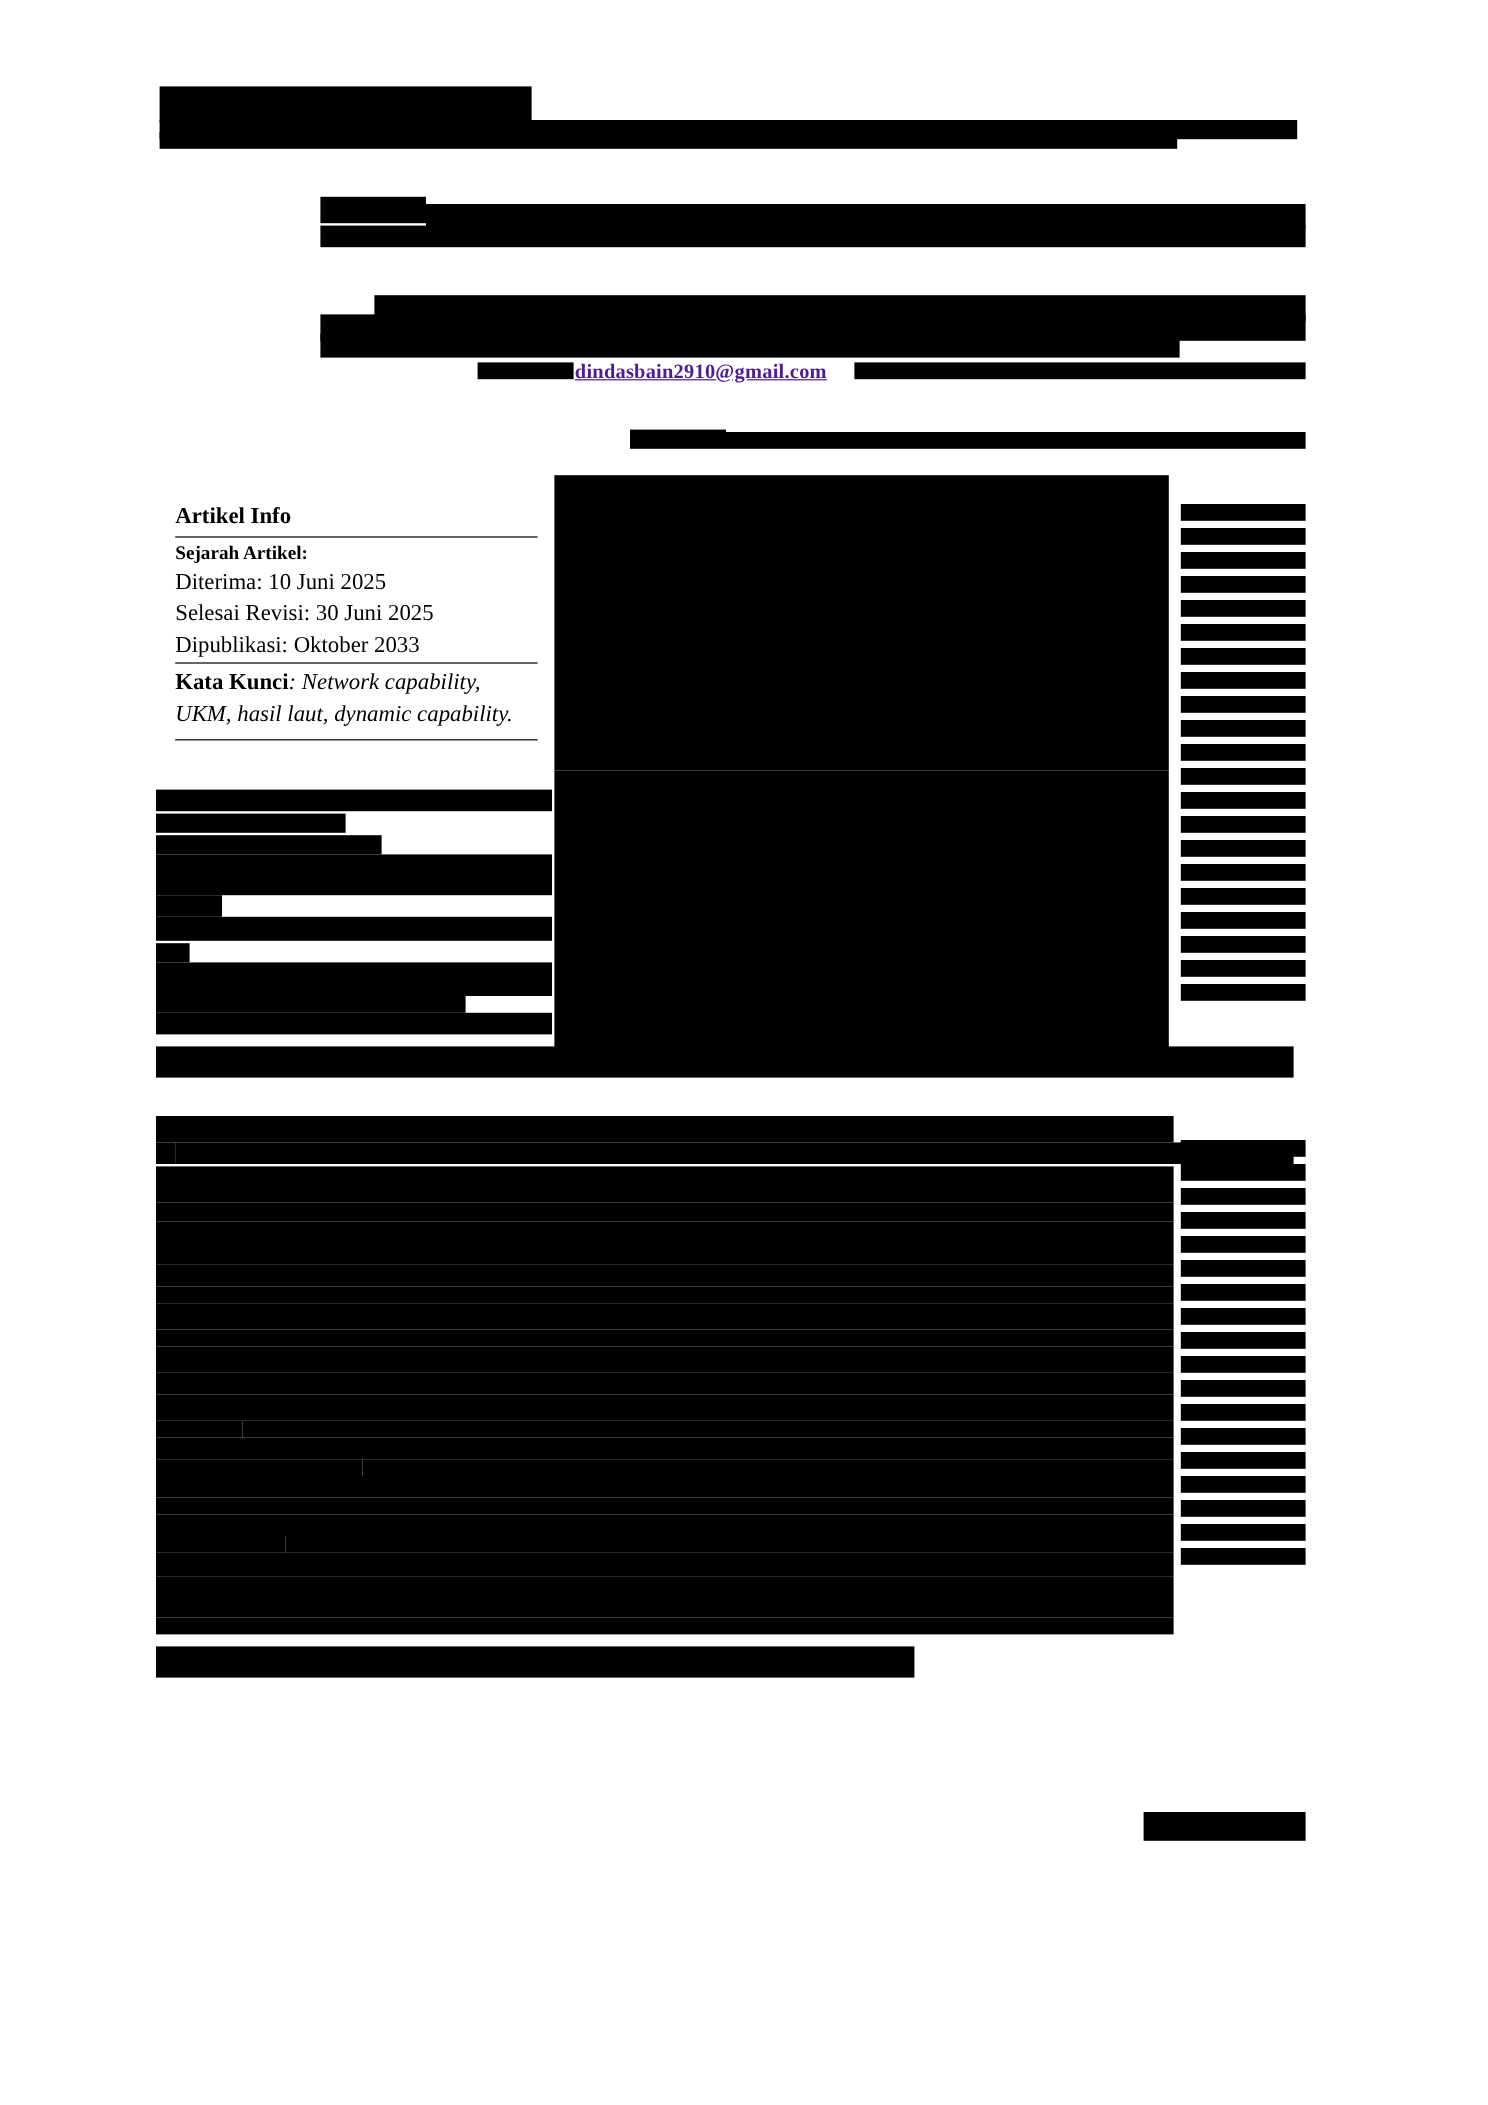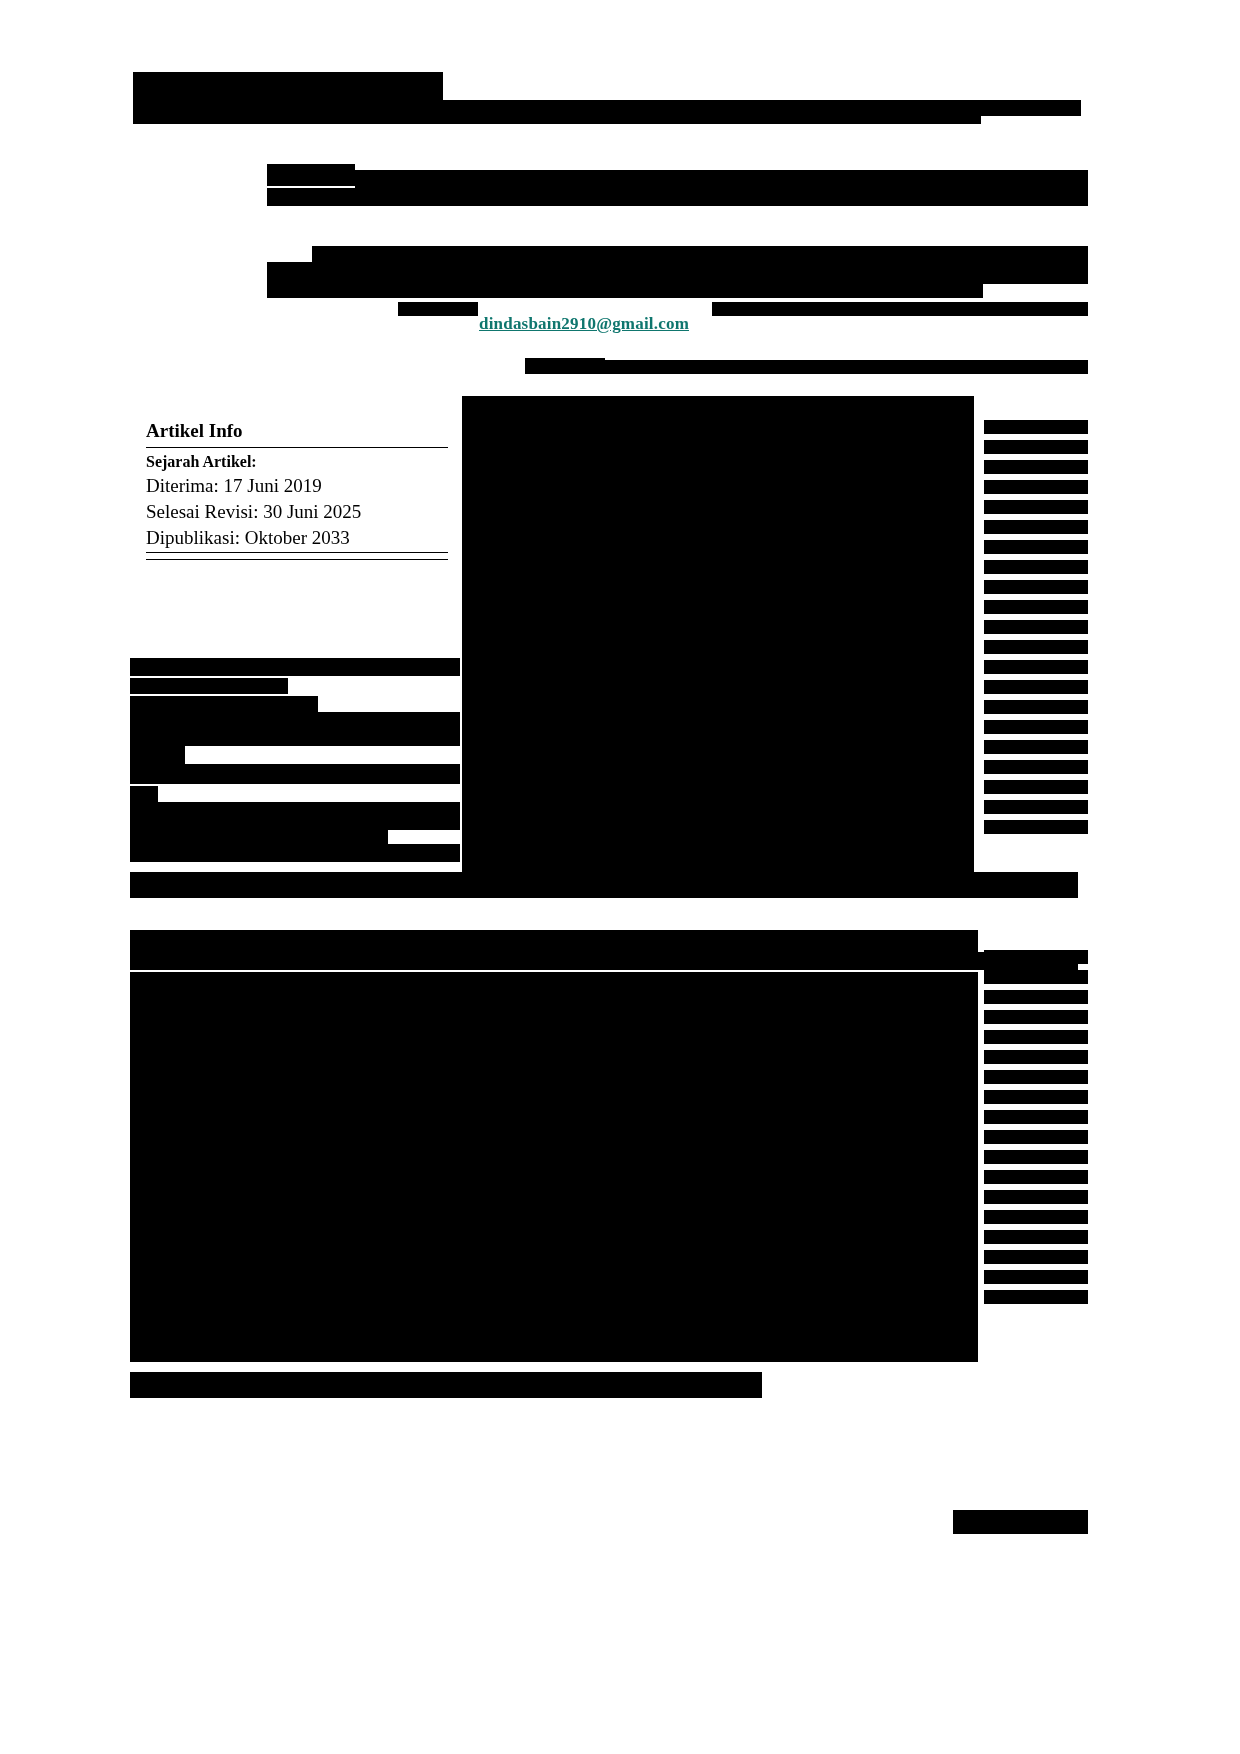--- a/index.html
+++ b/index.html
@@ -54,24 +54,24 @@
   .kw {
     font-size: 19px;
     line-height: 1.4;
   }
   .kw b { font-weight: bold; }
   .kw i { font-style: italic; }
 
   .email-link {
     position: absolute;
     left: 479px;
-    top: 314px;
+    top: 300px;
     font-size: 17px;
     font-weight: bold;
-    color: #0f766e;
+    color: #4c1d95;
     text-decoration: underline;
     z-index: 6;
     font-family: "Liberation Serif", serif;
     letter-spacing: 0.2px;
   }
 </style>
 </head>
 <body>
 
 <div class="page">
@@ -181,20 +181,23 @@
       <div class="rd" style="left: 130px; top: 1372px; width: 632px; height: 26px;"></div>
       <div class="rd" style="left: 953px; top: 1510px; width: 135px; height: 24px;"></div>
     </div>
 
   <a class="email-link" href="#">dindasbain2910@gmail.com</a>
 
   <div class="info-box">
     <div class="info-title">Artikel Info</div>
     <div class="rule"></div>
     <div class="info-sub">Sejarah Artikel:</div>
-    <div class="info-line">Diterima: 17 Juni 2019</div>
+    <div class="info-line">Diterima: 10 Juni 2025</div>
     <div class="info-line">Selesai Revisi: 30 Juni 2025</div>
     <div class="info-line">Dipublikasi: Oktober 2033</div>
     <div class="rule"></div>
+    <div class="kw">
+      <b>Kata Kunci</b><i>: Network capability, UKM, hasil laut, dynamic capability.</i>
+    </div>
     <div class="rule" style="margin-top:6px;"></div>
   </div>
 
 </div>
 
 </body></html>

